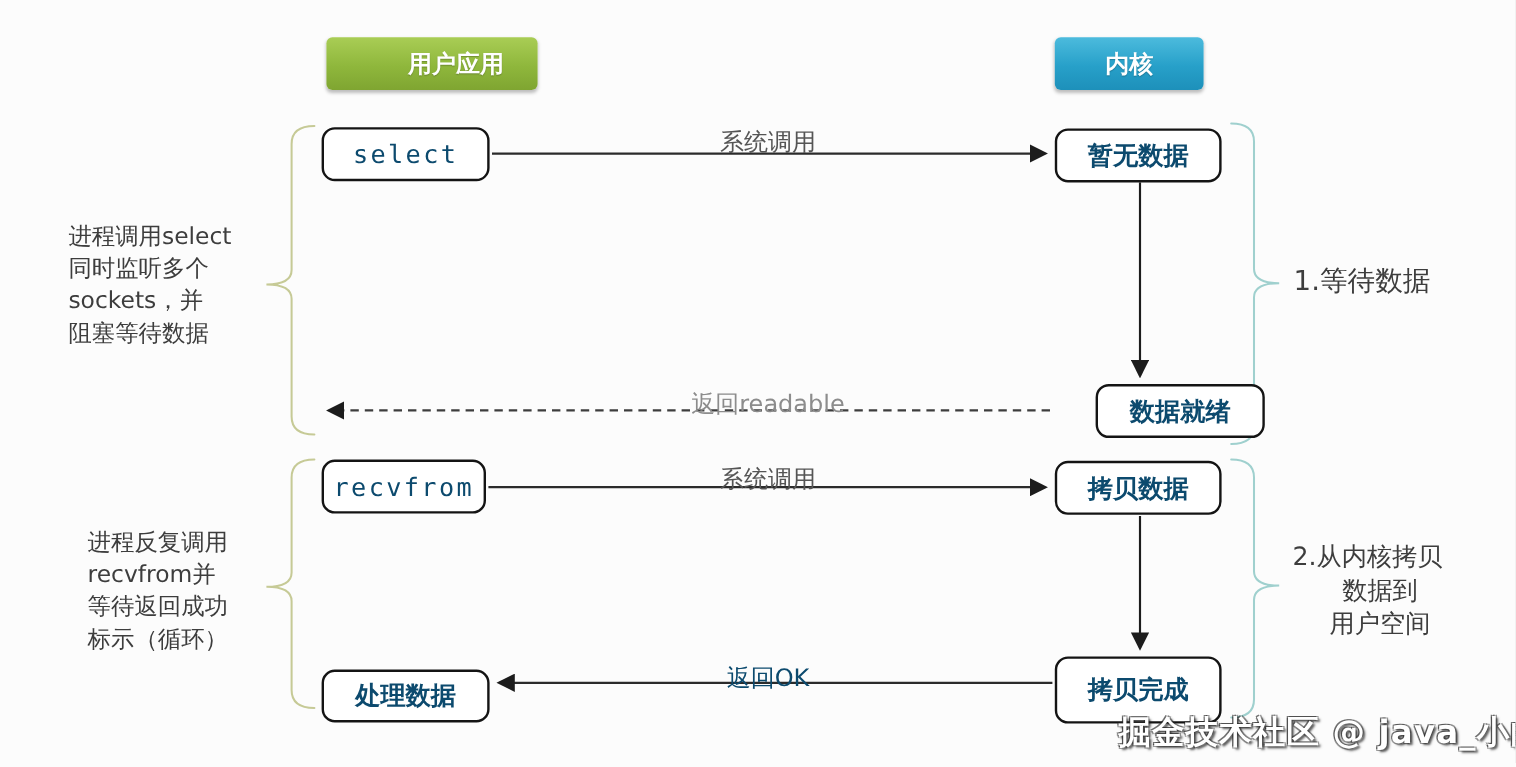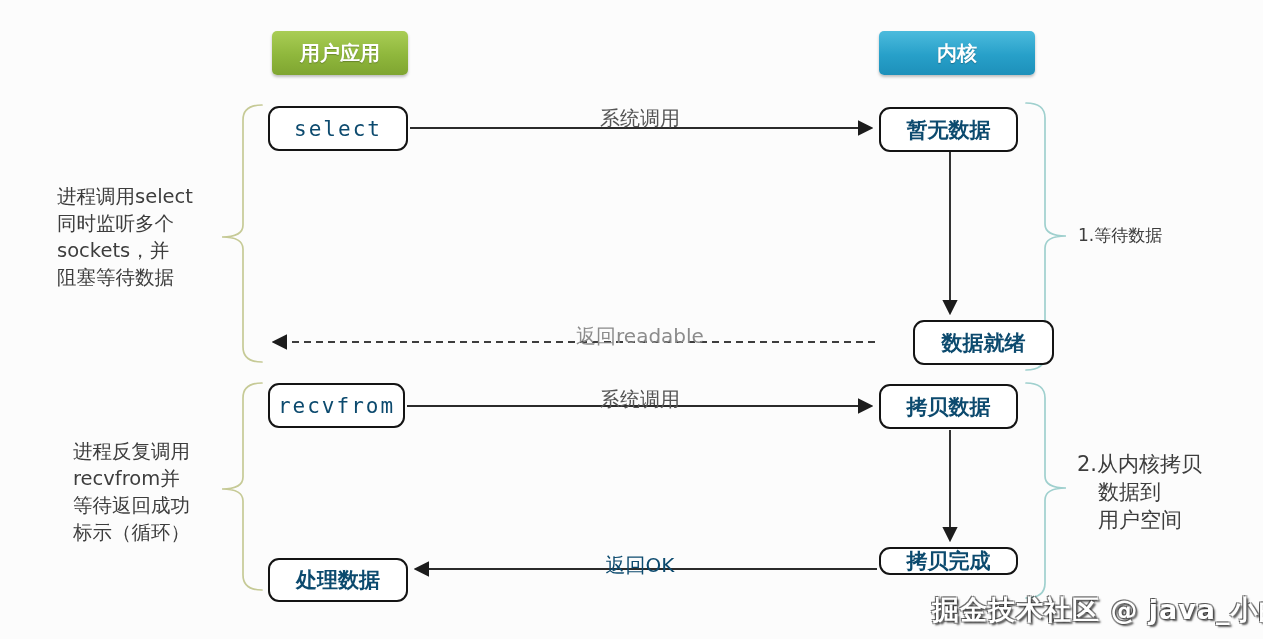--- a/index.html
+++ b/index.html
@@ -14,21 +14,21 @@
   .layer{position:absolute;left:0;top:0;width:100%;height:100%;}
   .abs{position:absolute;}
 
   .hdr{
     display:flex;align-items:center;justify-content:center;
     color:#fff;font-size:20px;font-weight:bold;
     border-radius:5px;
     box-shadow:0 2px 3px rgba(0,0,0,0.25);
     text-shadow:0 1px 1px rgba(0,0,0,0.25);
   }
-  .hdr-green{background:linear-gradient(180deg,#a9cd55 0%,#8fb73c 55%,#7fa531 100%);}
+  .hdr-green{background:linear-gradient(180deg,#a9cd55 0%,#8fb73c 55%,#7fa531 100%);padding-left:40px;}
   .hdr-blue{background:linear-gradient(180deg,#4cbbdd 0%,#27a0c9 55%,#1d90ba 100%);}
 
   .node{
     display:flex;align-items:center;justify-content:center;
     background:#fff;
     border:2.5px solid #141414;
     border-radius:11px;
     font-size:21px;font-weight:bold;color:#0c4a6e;
     box-sizing:border-box;
   }
@@ -90,44 +90,44 @@
     <path d="M262,105 Q243,105 243,120 L243,225 Q243,237 222,237 Q243,237 243,249 L243,347 Q243,362 262,362" fill="none" stroke="#c6ca96" stroke-width="1.7" stroke-linecap="round"></path>
 
     <path d="M262,383 Q243,383 243,398 L243,477 Q243,489 222,489 Q243,489 243,501 L243,575 Q243,590 262,590" fill="none" stroke="#c6ca96" stroke-width="1.7" stroke-linecap="round"></path>
 
     <path d="M1026,103 Q1045,103 1045,118 L1045,224 Q1045,236 1066,236 Q1045,236 1045,248 L1045,355 Q1045,370 1026,370" fill="none" stroke="#9fd0ce" stroke-width="1.7" stroke-linecap="round"></path>
 
     <path d="M1026,383 Q1045,383 1045,398 L1045,476 Q1045,488 1066,488 Q1045,488 1045,500 L1045,583 Q1045,598 1026,598" fill="none" stroke="#9fd0ce" stroke-width="1.7" stroke-linecap="round"></path>
   </svg>
 
   <div class="abs hdr hdr-green" style="left:272px;top:31px;width:136px;height:44px;">用户应用</div>
-  <div class="abs hdr hdr-blue" style="left:879px;top:31px;width:156px;height:44px;">内核</div>
+  <div class="abs hdr hdr-blue" style="left:879px;top:31px;width:124px;height:44px;">内核</div>
 
   <div class="abs node mono" style="left:268px;top:106px;width:140px;height:45px;">select</div>
   <div class="abs node mono" style="left:268px;top:383px;width:137px;height:45px;">recvfrom</div>
   <div class="abs node" style="left:268px;top:558px;width:140px;height:44px;">处理数据</div>
 
   <div class="abs node" style="left:879px;top:107px;width:139px;height:45px;">暂无数据</div>
   <div class="abs node" style="left:877px;top:320px;width:141px;height:45px;margin-left:36px;">数据就绪</div>
   <div class="abs node" style="left:879px;top:384px;width:139px;height:45px;">拷贝数据</div>
-  <div class="abs node" style="left:879px;top:547px;width:139px;height:28px;">拷贝完成</div>
+  <div class="abs node" style="left:879px;top:547px;width:139px;height:56px;">拷贝完成</div>
 
   <div class="abs arrow-label" style="left:540px;top:90px;width:200px;">系统调用</div>
   <div class="abs arrow-label gray" style="left:515px;top:308px;width:250px;">返回readable</div>
   <div class="abs arrow-label" style="left:540px;top:371px;width:200px;">系统调用</div>
   <div class="abs arrow-label mid" style="left:540px;top:537px;width:200px;">返回OK</div>
 
   <div class="abs annot" style="left:57px;top:183px;">进程调用select
 同时监听多个
 sockets，并
 阻塞等待数据</div>
   <div class="abs annot" style="left:73px;top:438px;">进程反复调用
 recvfrom并
 等待返回成功
 标示（循环）</div>
-  <div class="abs annot" style="left:1078px;top:222px;font-size:17px;">1.等待数据</div>
-  <div class="abs annot right2" style="left:1077px;top:450px;font-size:21px;">2.从内核拷贝
+  <div class="abs annot" style="left:1078px;top:222px;font-size:23px;">1.等待数据</div>
+  <div class="abs annot right2" style="left:1077px;top:450px;font-size:21px;text-align:center;">2.从内核拷贝
 　数据到
 　用户空间</div>
 
   <div class="abs watermark" style="left:932px;top:592px;">掘金技术社区 @ java_小白</div>
 
 </div>
 
 </body></html>

